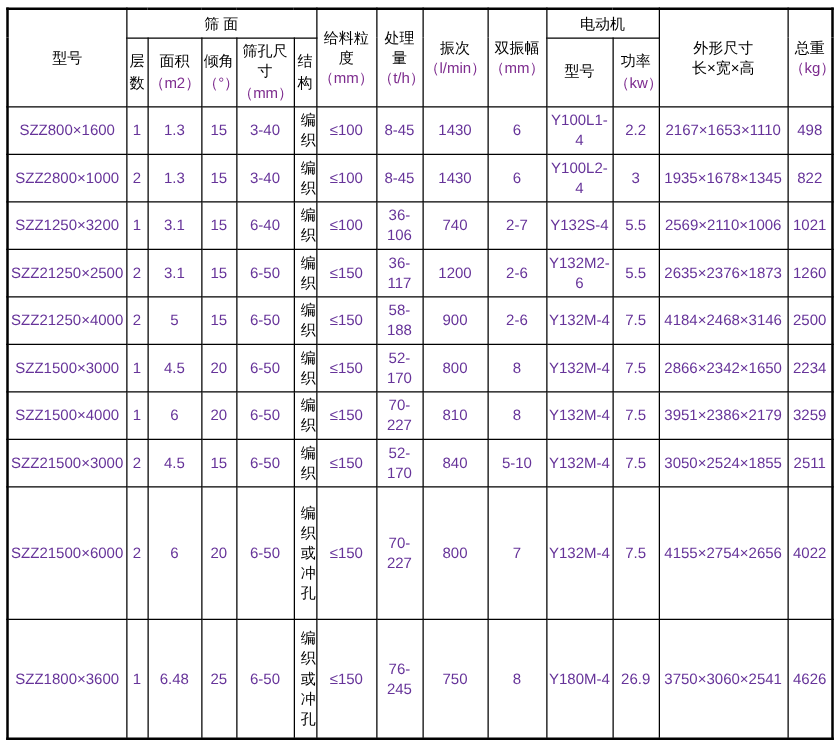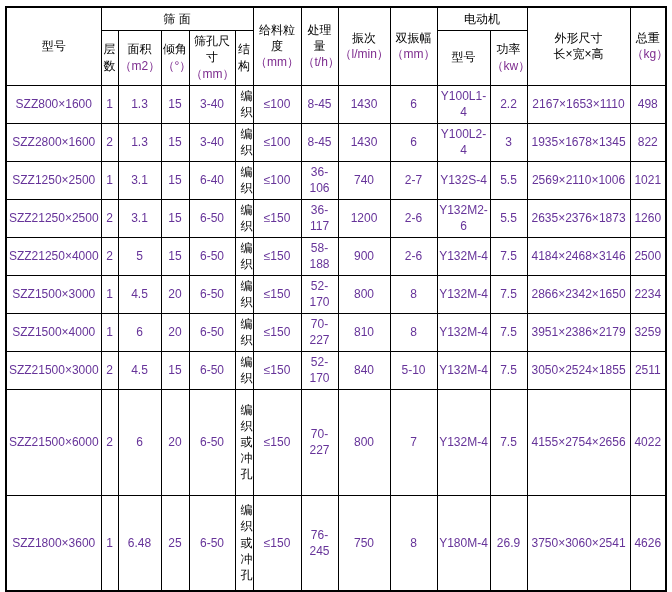--- a/index.html
+++ b/index.html
@@ -154,37 +154,37 @@
           <td class="col-feed">≤100</td>
           <td class="col-capacity">8-45</td>
           <td class="col-frequency">1430</td>
           <td class="col-amplitude">6</td>
           <td class="col-motor_model">Y100L1-4</td>
           <td class="col-power">2.2</td>
           <td class="col-dimensions">2167×1653×1110</td>
           <td class="col-weight">498</td>
         </tr>
         <tr>
-          <td class="col-model">SZZ2800×1600</td>
+          <td class="col-model">SZZ2800×1000</td>
           <td class="col-layers">2</td>
           <td class="col-area">1.3</td>
           <td class="col-incline">15</td>
           <td class="col-mesh">3-40</td>
           <td class="col-structure">编织</td>
           <td class="col-feed">≤100</td>
           <td class="col-capacity">8-45</td>
           <td class="col-frequency">1430</td>
           <td class="col-amplitude">6</td>
           <td class="col-motor_model">Y100L2-4</td>
           <td class="col-power">3</td>
           <td class="col-dimensions">1935×1678×1345</td>
           <td class="col-weight">822</td>
         </tr>
         <tr>
-          <td class="col-model">SZZ1250×2500</td>
+          <td class="col-model">SZZ1250×3200</td>
           <td class="col-layers">1</td>
           <td class="col-area">3.1</td>
           <td class="col-incline">15</td>
           <td class="col-mesh">6-40</td>
           <td class="col-structure">编织</td>
           <td class="col-feed">≤100</td>
           <td class="col-capacity">36-106</td>
           <td class="col-frequency">740</td>
           <td class="col-amplitude">2-7</td>
           <td class="col-motor_model">Y132S-4</td>

